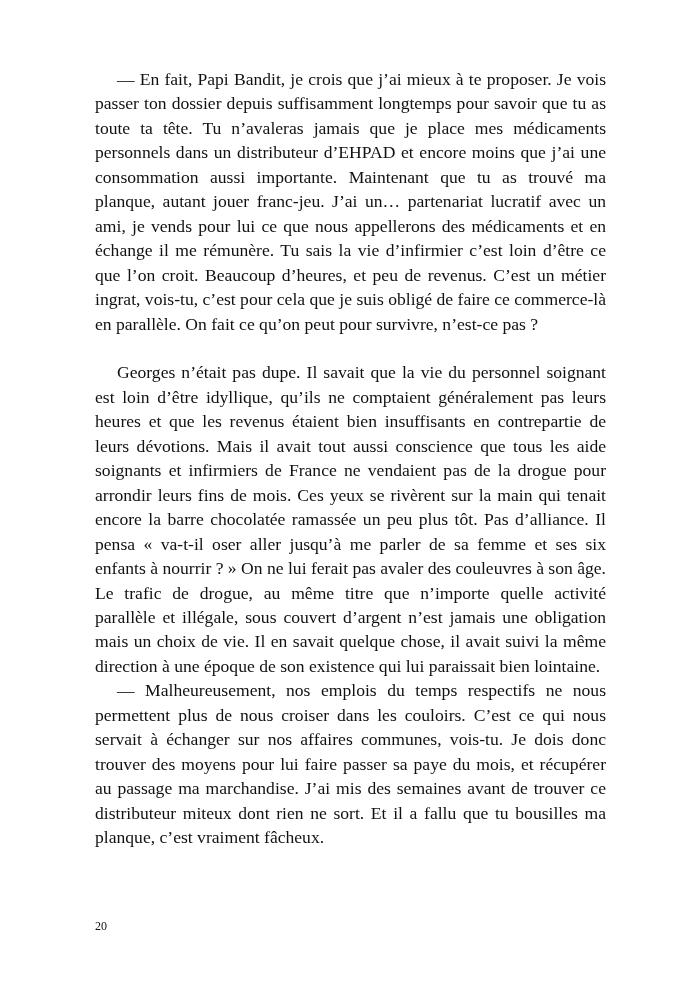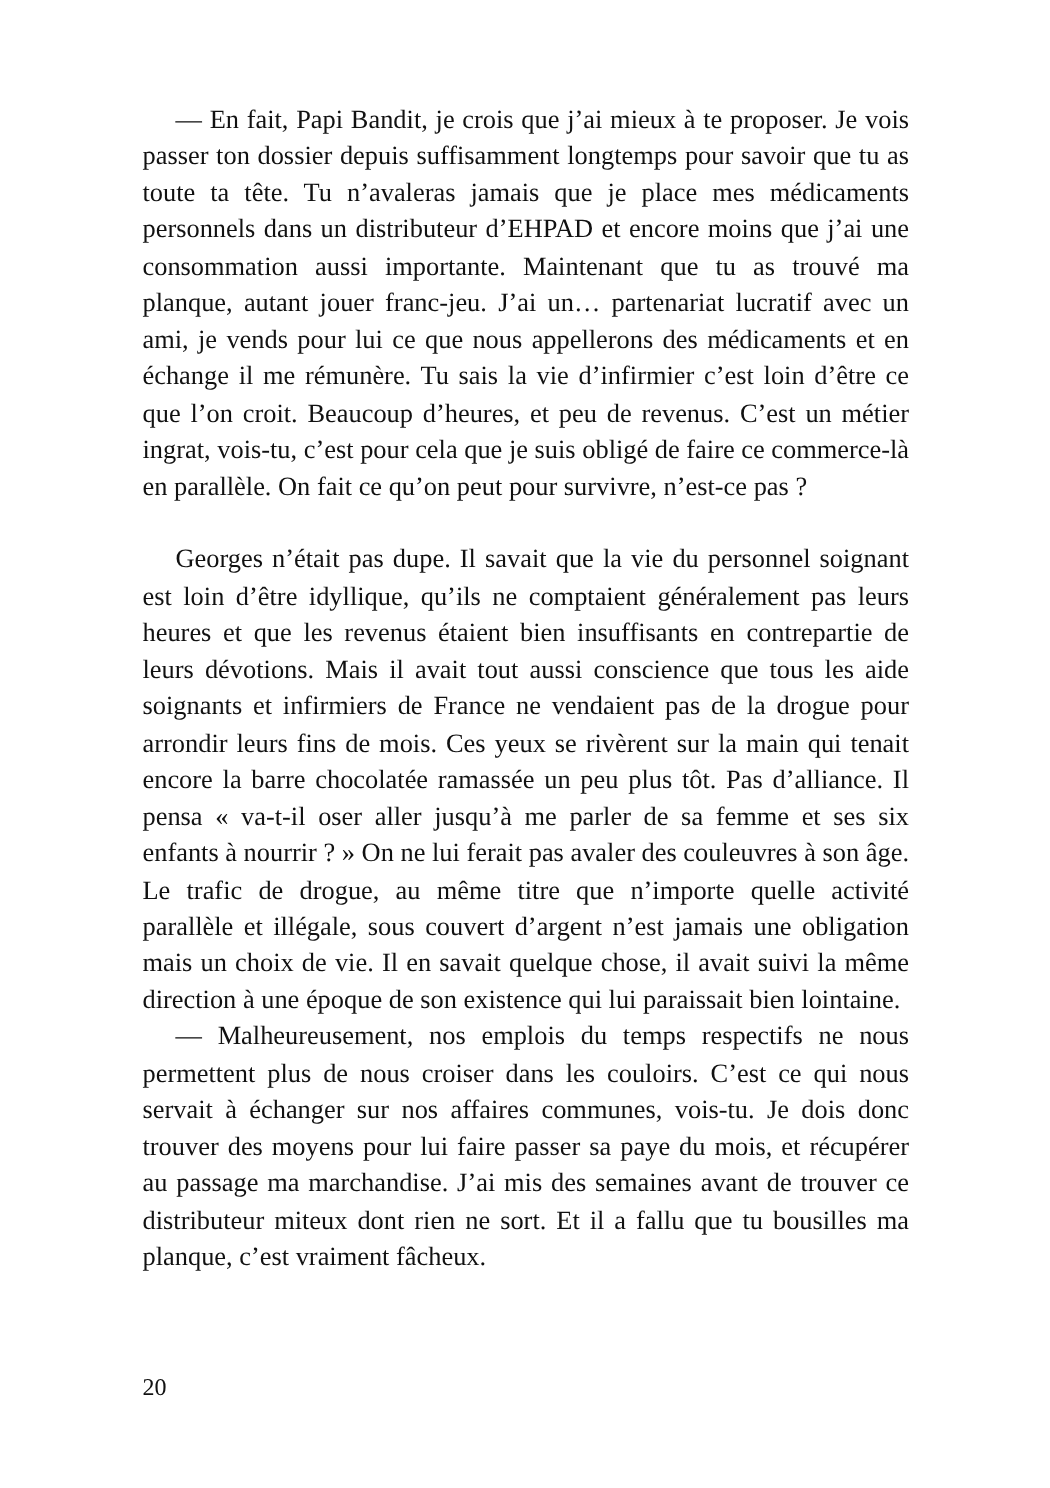--- a/index.html
+++ b/index.html
@@ -20,21 +20,21 @@
     text-indent: 22px;
     hyphens: none;
     font-family: Liberation Serif, serif;
   }
   .gap { height: 24.45px; }
   .folio {
     position: absolute;
     left: 95px;
     top: 914px;
     font-family: "Liberation Serif", serif;
-    font-size: 16px;
+    font-size: 12px;
     line-height: 24px;
     color: #111111;
   }
 </style>
 </head>
 <body>
 
 <div class="page">
   <p class="para">— En fait, Papi Bandit, je crois que j’ai mieux à te proposer. Je vois passer ton dossier depuis suffisamment longtemps pour savoir que tu as toute ta tête. Tu n’avaleras jamais que je place mes médicaments personnels dans un distributeur d’EHPAD et encore moins que j’ai une consommation aussi importante. Maintenant que tu as trouvé ma planque, autant jouer franc-jeu. J’ai un… partenariat lucratif avec un ami, je vends pour lui ce que nous appellerons des médicaments et en échange il me rémunère. Tu sais la vie d’infirmier c’est loin d’être ce que l’on croit. Beaucoup d’heures, et peu de revenus. C’est un métier ingrat, vois-tu, c’est pour cela que je suis obligé de faire ce commerce-là en parallèle. On fait ce qu’on peut pour survivre, n’est-ce pas ?</p>
   <div class="gap"></div>

